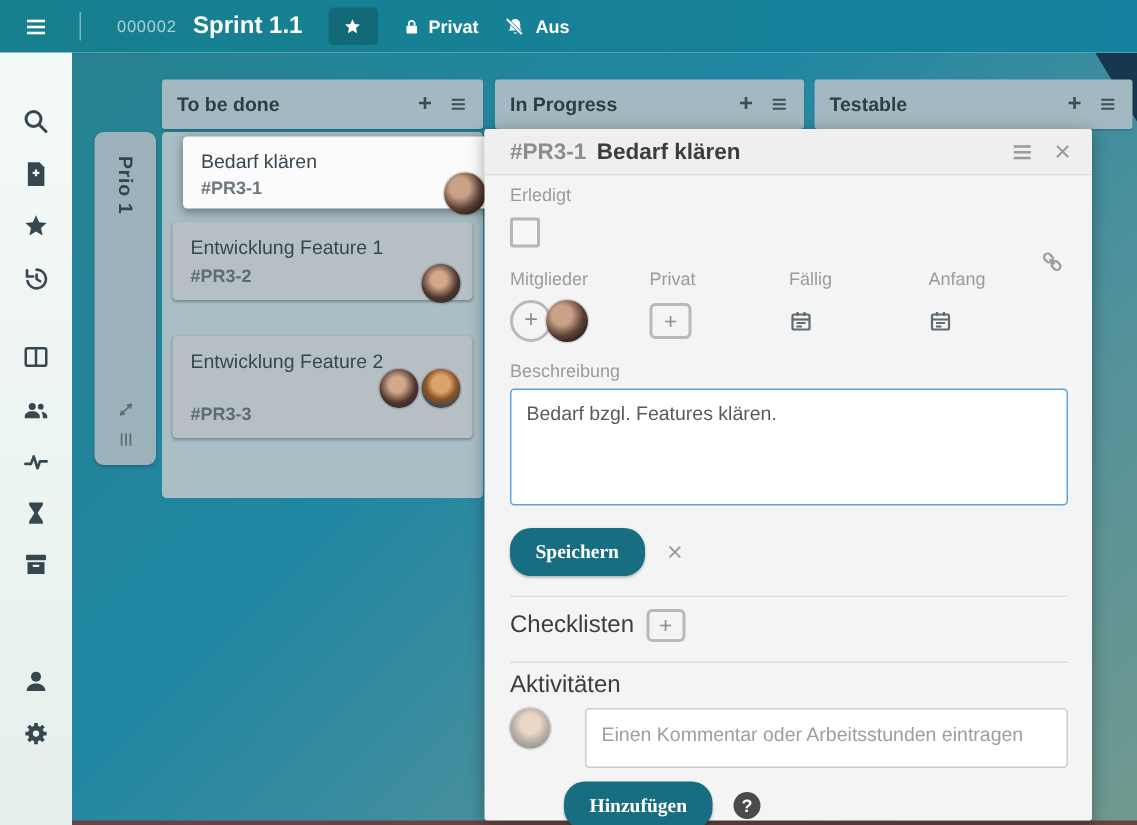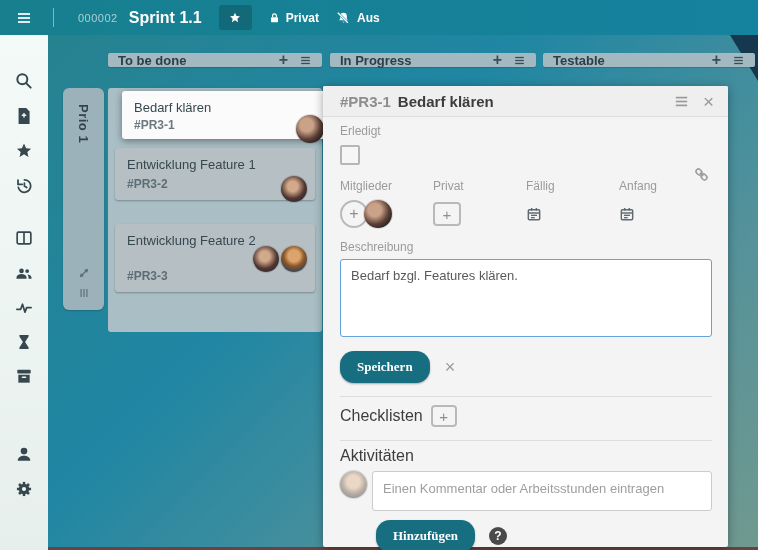--- a/index.html
+++ b/index.html
@@ -37,21 +37,21 @@
   
   #swimlane-tab { position:absolute; left:63px; top:88px; width:41px; height:222px;
     background:#9cb2ba; border-radius:6px; z-index:2; box-shadow:0 1px 2px rgba(0,0,0,.2); }
   .sl-title { writing-mode:vertical-rl; text-orientation:mixed; font-size:13px; font-weight:bold;
     color:#34444c; position:absolute; left:13px; top:16px; letter-spacing:.5px; }
   .sl-icons { position:absolute; left:0; width:41px; top:178px; display:flex;
     flex-direction:column; align-items:center; gap:6px; color:#5c6d74; }
   .sl-icons svg { width:14px; height:14px; cursor:pointer; }
 
   
-  .list-header { position:absolute; top:53px; height:14px; background:#a2b9c1;
+  .list-header { position:absolute; top:53px; height:33px; background:#a2b9c1;
     border-radius:2px; display:flex; align-items:center; padding:0 10px; z-index:3;
     box-shadow:0 1px 1px rgba(0,0,0,.15); }
   .list-title { font-size:13px; font-weight:bold; color:#2e3d45; flex:1; }
   .lh-plus { font-size:16px; font-weight:bold; color:#3c4c54; line-height:1; cursor:pointer; margin-right:11px; }
   .lh-bars { width:13px; height:13px; color:#3c4c54; cursor:pointer; }
   #list-body-todo { position:absolute; left:108px; top:88px; width:214px; height:244px;
     background:#a9bec5; border-radius:3px; z-index:2; }
 
   
   .card { position:absolute; background:#b6c0c4; border-radius:3px;
@@ -106,21 +106,21 @@
     border:none; border-radius:14px; padding:8px 17px; cursor:pointer;
     box-shadow:0 1px 2px rgba(0,0,0,.3); font-family:Liberation Serif, serif; }
   .m-cancel { font-size:18px; color:#9a9a9a; margin-left:15px; cursor:pointer; line-height:1; }
   .m-hr { border:none; border-top:1px solid #ddd; margin-top:13px; }
   .m-section-row { margin-top:8px; display:flex; align-items:center; }
   .m-section-title { font-size:16px; color:#3d3d3d; }
   .m-section-row .add-rect { width:26px; height:22px; margin-left:8px; }
   .m-activity-title { margin-top:6px; }
   .m-comment-row { margin-top:6px; display:flex; align-items:flex-start; }
   .m-comment-avatar { width:27px; height:27px; }
-  .m-comment-input { flex:1; margin-left:5px; height:40px; border:1px solid #ccc; border-radius:3px;
+  .m-comment-input { flex:1; margin-left:23px; height:40px; border:1px solid #ccc; border-radius:3px;
     background:#fff; padding:9px 10px; font-size:13px; color:#5a5a5a; resize:none;
     font-family:"Liberation Sans",sans-serif; outline:none; }
   .m-comment-input::placeholder { color:#9e9e9e; }
   .m-add-row { margin-top:9px; margin-left:36px; display:flex; align-items:center; padding-bottom:8px; }
   .help-circle { width:18px; height:18px; border-radius:50%; background:#4a4a4a; color:#fff;
     font-size:12px; font-weight:bold; display:flex; align-items:center; justify-content:center;
     margin-left:14px; cursor:pointer; }
 </style>
 </head>
 <body>

